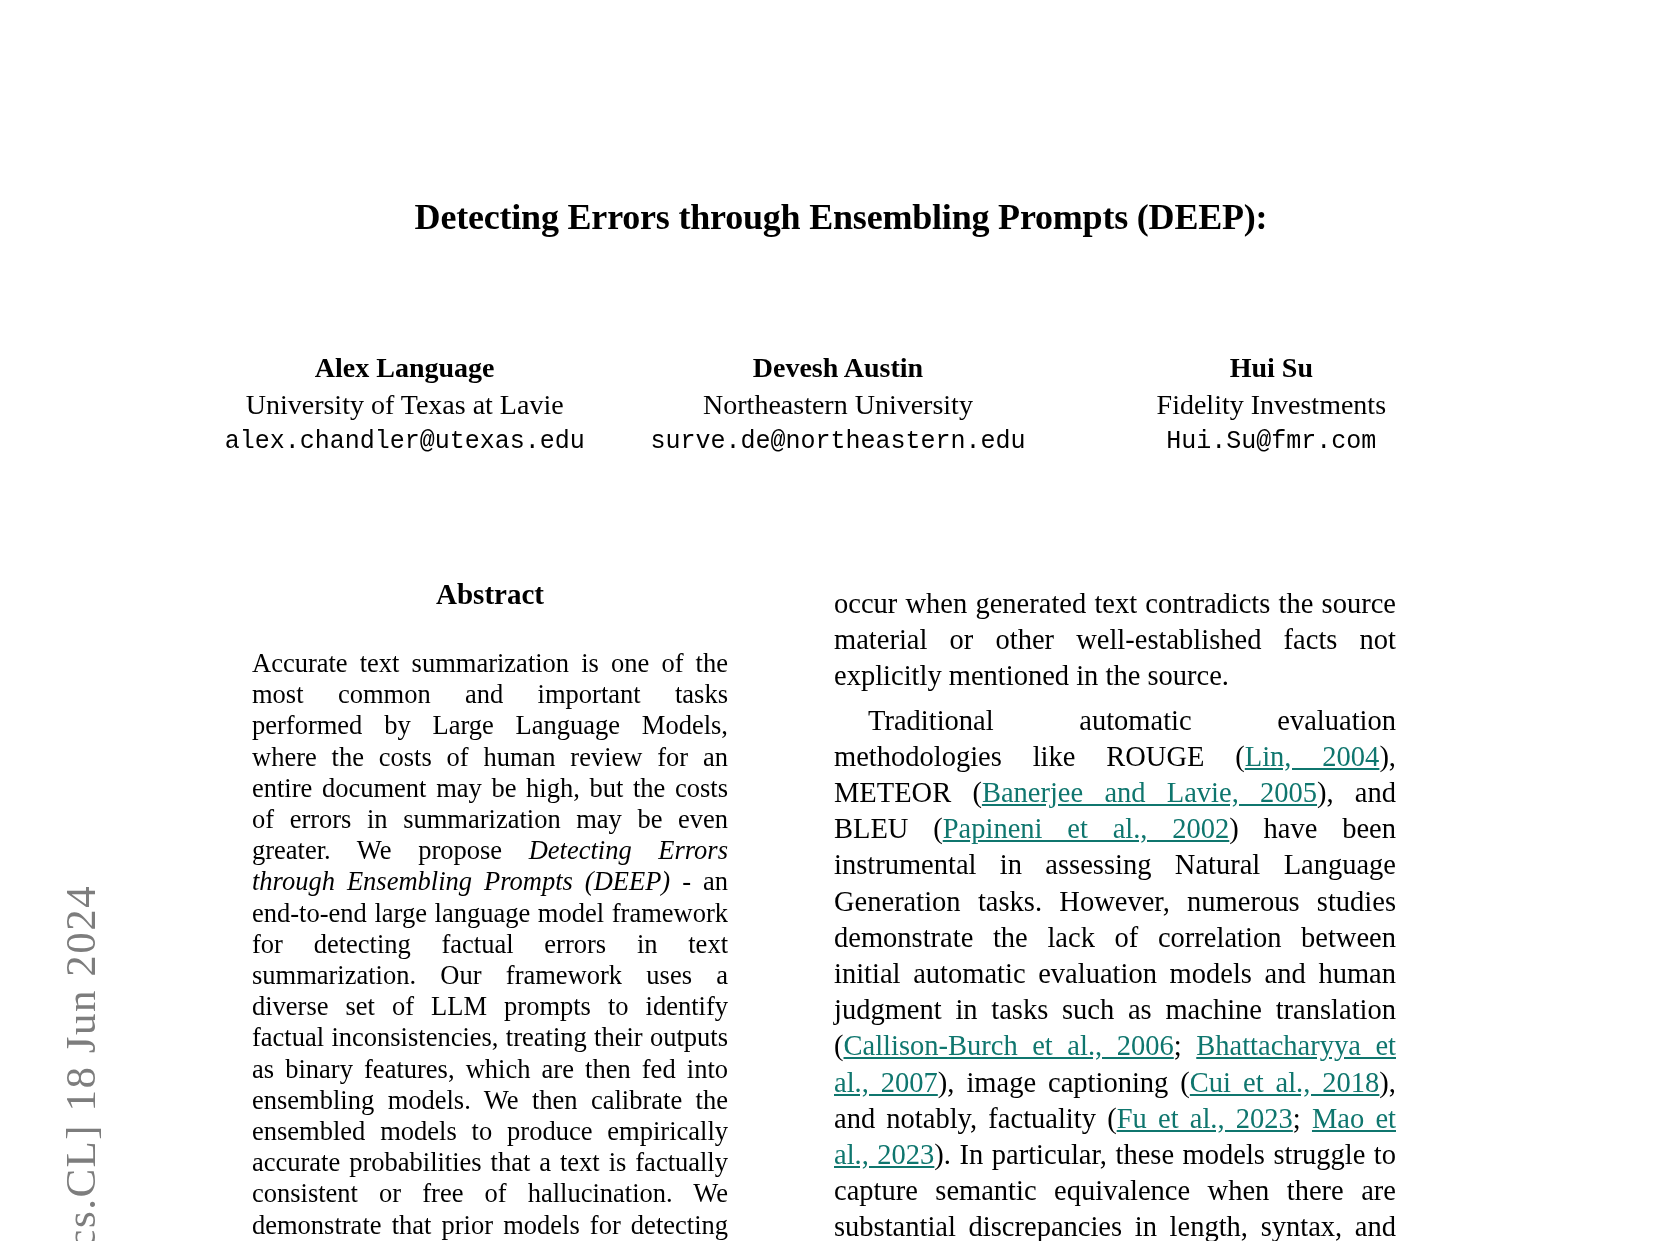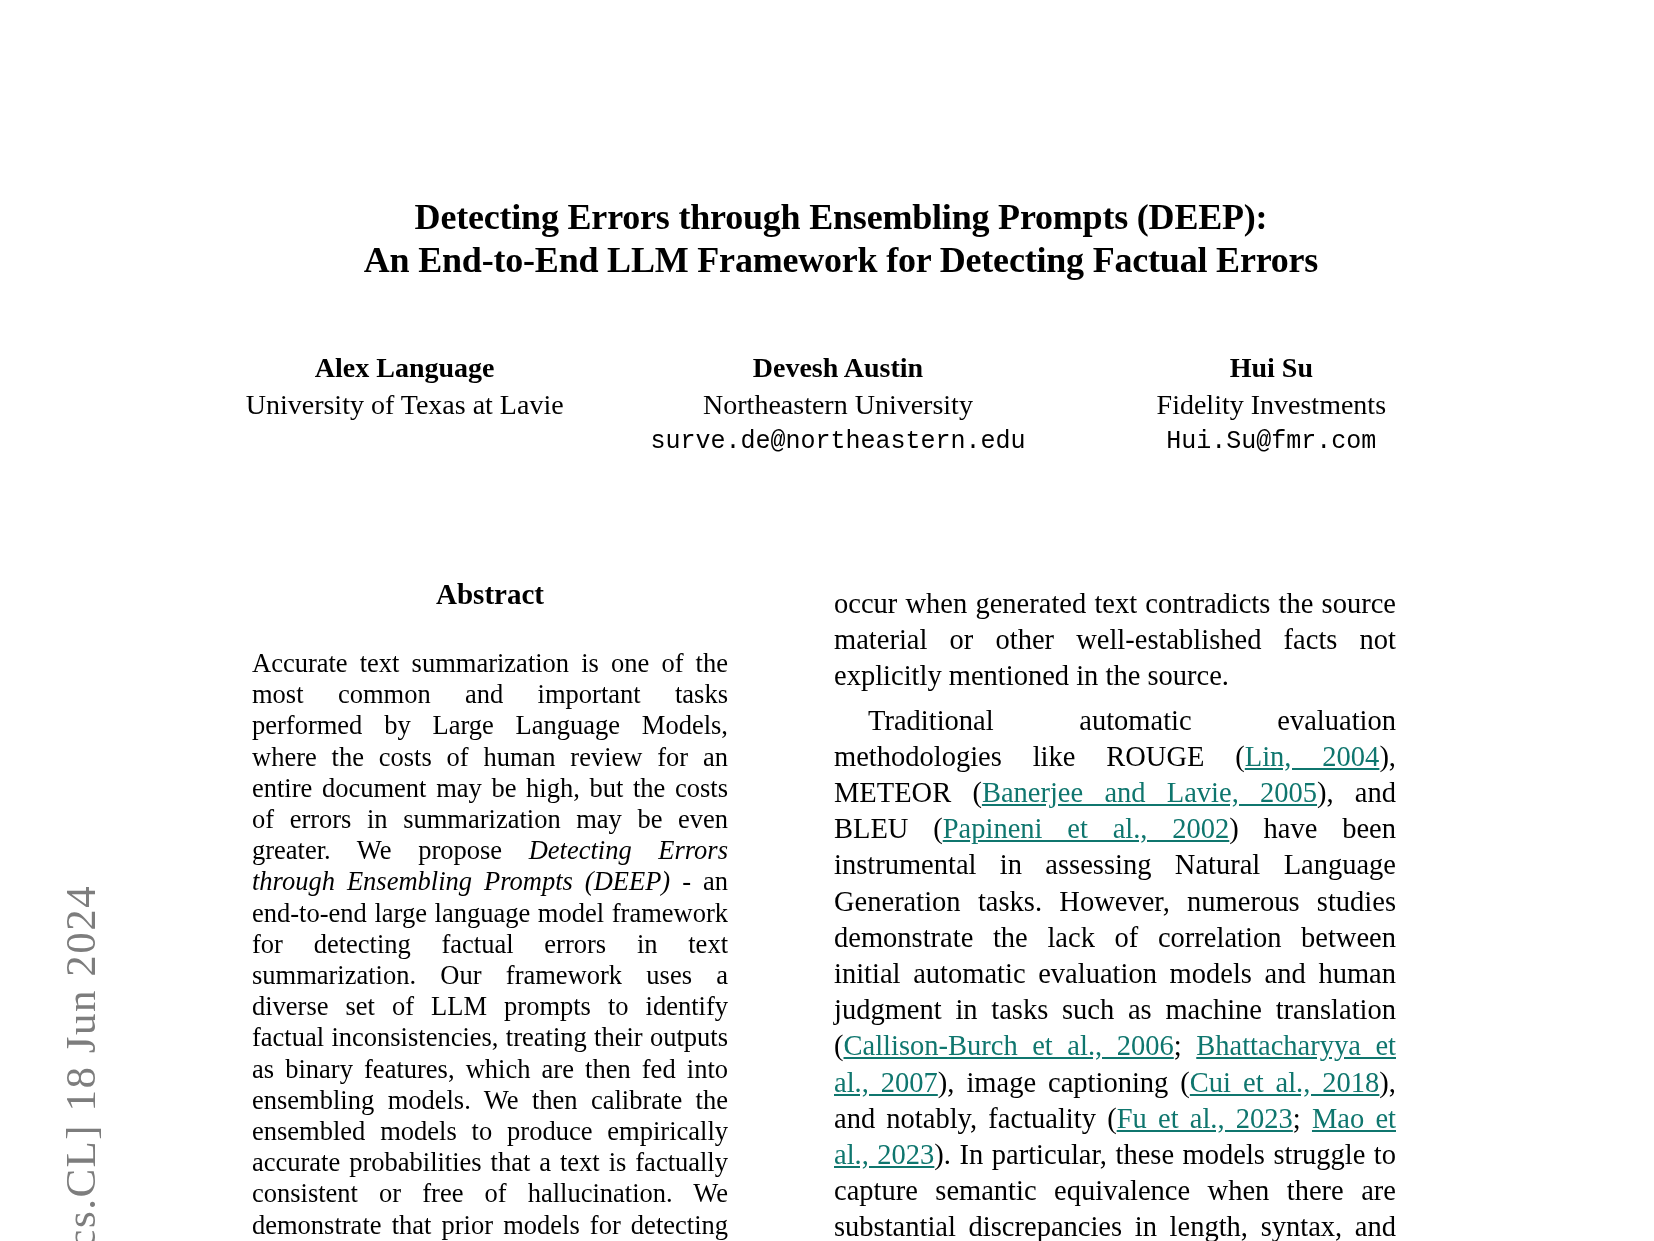--- a/index.html
+++ b/index.html
@@ -143,28 +143,28 @@
 <body>
 
 <div class="arxiv-stamp">
   <div class="arxiv-stamp-text">[cs.CL]  18 Jun 2024</div>
 </div>
 
 <div class="page">
 
   <div class="title-block">
     <div class="paper-title-line">Detecting Errors through Ensembling Prompts (DEEP):</div>
-    <div class="paper-title-line">An End-to-End LLM Framework for Detecting Factual Errors</div>
   </div>
 
   <div class="authors">
 
     <div class="author-col">
       <div class="author-name">Alex Language</div>
       <div class="author-affil">University of Texas at Lavie</div>
+      <div class="author-email">alex.chandler@utexas.edu</div>
     </div>
 
     <div class="author-col">
       <div class="author-name">Devesh Austin</div>
       <div class="author-affil">Northeastern University</div>
       <div class="author-email">surve.de@northeastern.edu</div>
     </div>
 
     <div class="author-col">
       <div class="author-name">Hui Su</div>

